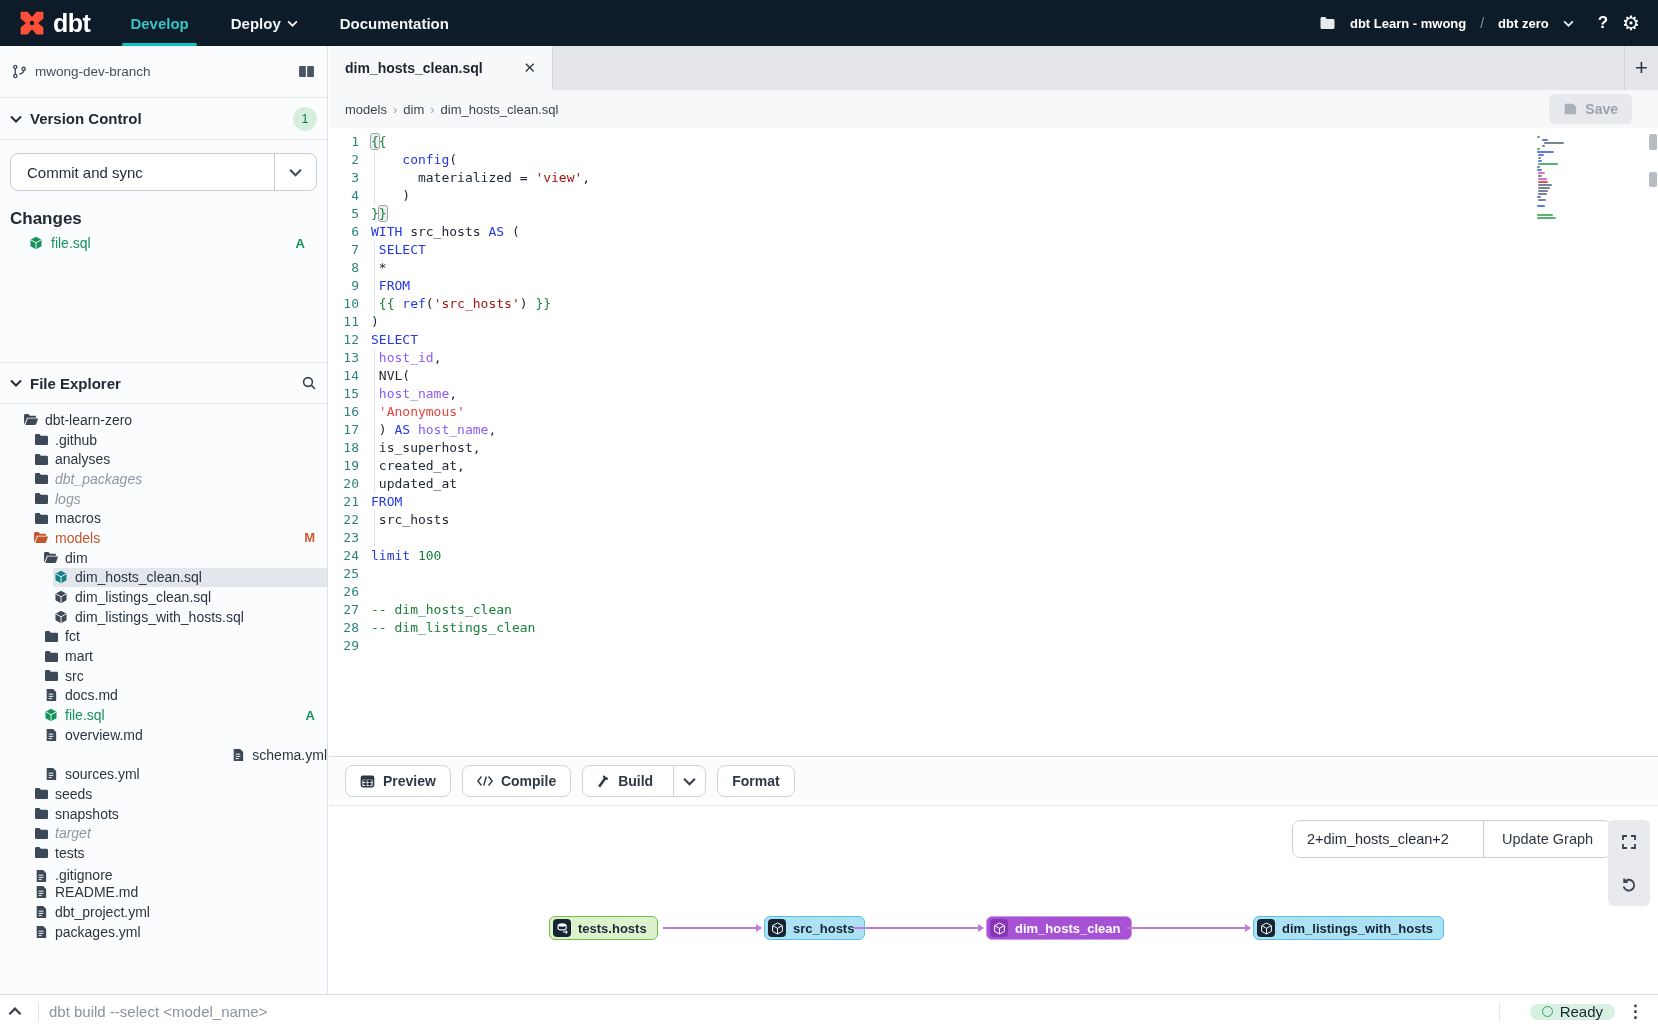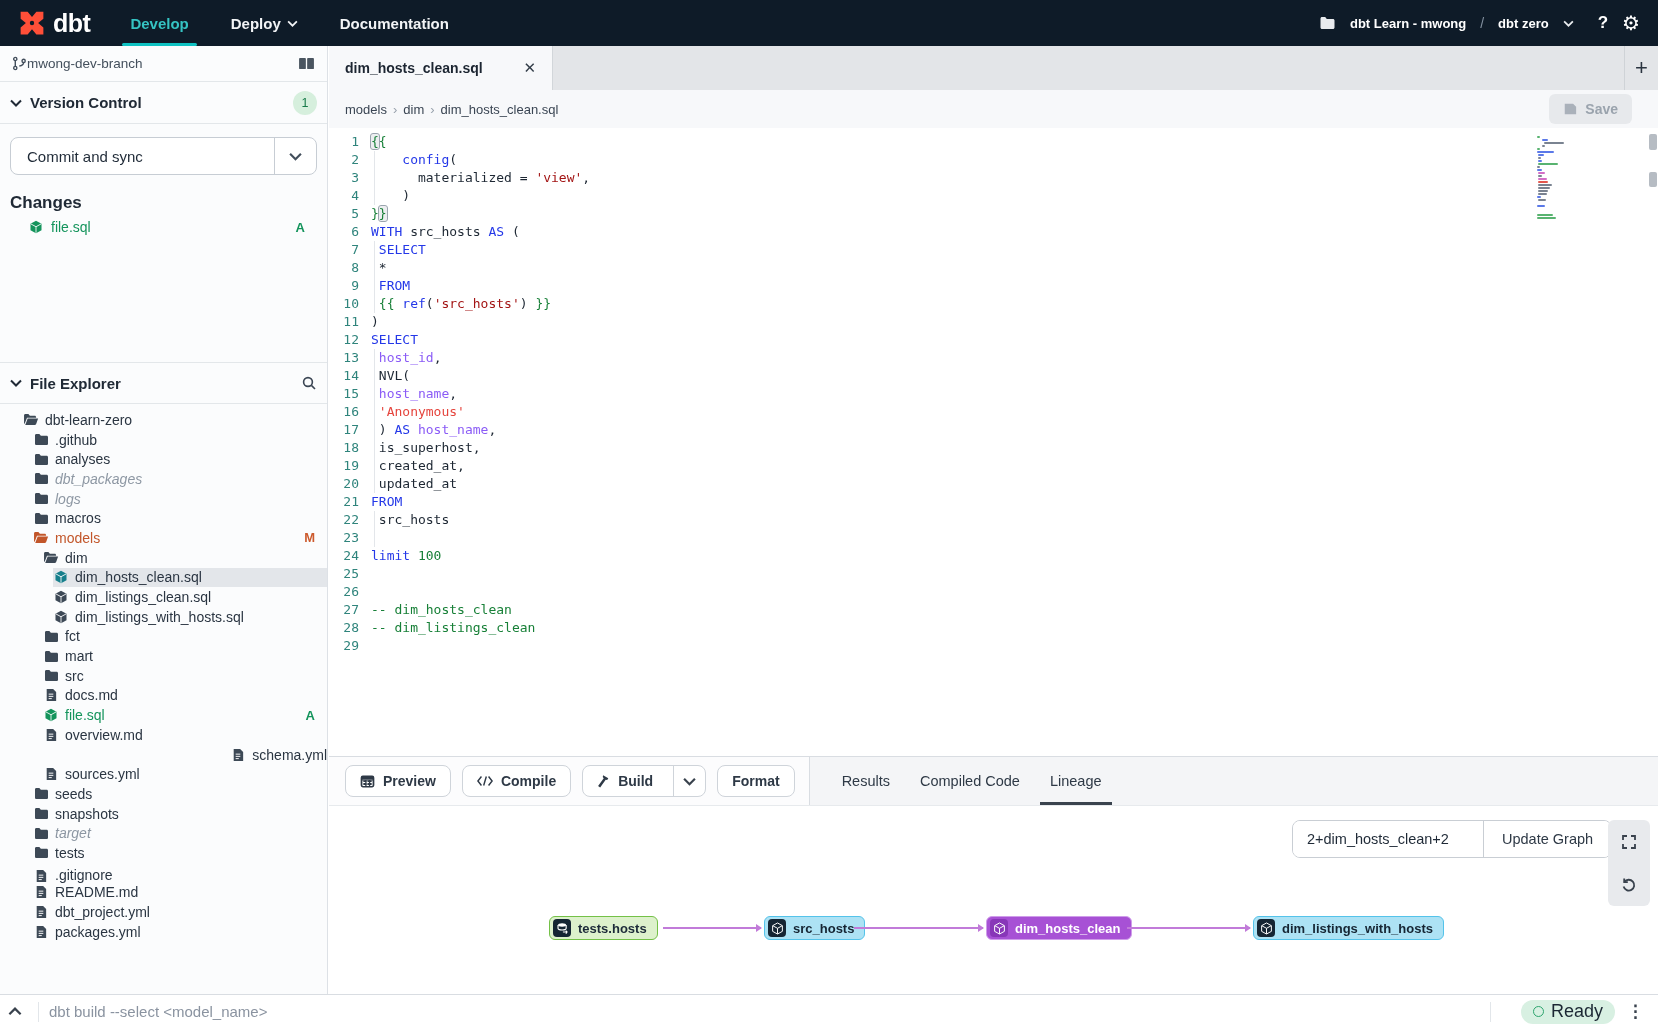--- a/index.html
+++ b/index.html
@@ -20,21 +20,21 @@
             background:#0fc2c2;border-radius:2px;}
   .nav-right{margin-left:auto;display:flex;align-items:center;gap:14px;color:#fff;}
   .nav-right .proj{font-size:13px;font-weight:bold;}
   .nav-right .sep{color:#8391a0;font-size:14px;}
   .nav-right .help{font-size:17px;font-weight:bold;margin-left:10px;}
   .nav-right .gear{font-size:20px;line-height:1;}
 
   
   .sidebar{position:absolute;top:46px;left:0;width:328px;bottom:34px;background:#fbfcfd;
            border-right:1px solid #dde1e6;}
-  .branch-bar{height:36px;display:flex;align-items:center;padding:0 12px;
+  .branch-bar{height:52px;display:flex;align-items:center;gap:8px;padding:0 12px;
               border-bottom:1px solid #e3e7ea;color:#434f5c;font-size:13.5px;}
   .branch-bar .docsic{margin-left:auto;color:#46525f;display:flex;}
   .sec-header{height:42px;display:flex;align-items:center;gap:8px;padding:0 10px;
               border-bottom:1px solid #e3e7ea;}
   .sec-title{font-size:15px;font-weight:bold;color:#202a36;}
   .vc-badge{margin-left:auto;width:24px;height:24px;border-radius:50%;background:#d6efdd;
             color:#177a49;font-size:12.5px;display:flex;align-items:center;justify-content:center;}
   .commit-wrap{margin:13px 10px 10px 10px;height:38px;display:flex;border:1px solid #c7cdd4;
                border-radius:8px;background:#fff;overflow:hidden;}
   .commit-main{flex:1;display:flex;align-items:center;padding-left:16px;font-size:15px;color:#1f2a37;}
@@ -132,22 +132,22 @@
                border-bottom:4px solid transparent;}
 
   
   .statusbar{position:absolute;bottom:0;left:0;right:0;height:34px;background:#fff;
              border-top:1px solid #d9dde2;display:flex;align-items:center;}
   .sb-chev{width:30px;display:flex;justify-content:center;color:#39424d;}
   .sb-div{width:1px;height:20px;background:#e2e6ea;margin:0 8px;}
   .cmd-input{flex:1;border:none;outline:none;font-size:15px;color:#1f2a37;
              font-family:"Liberation Sans",sans-serif;}
   .cmd-input::placeholder{color:#8a93a0;}
-  .ready-pill{height:24px;border-radius:12px;background:#d8f0e2;padding:0 12px;display:flex;
-              align-items:center;gap:7px;font-size:18px;color:#1b2733;}
+  .ready-pill{height:16px;border-radius:12px;background:#d8f0e2;padding:0 12px;display:flex;
+              align-items:center;gap:7px;font-size:15px;color:#1b2733;}
   .ready-ring{width:11px;height:11px;border-radius:50%;border:1.5px solid #2da56e;}
   .kebab{font-size:17px;color:#39424d;margin:0 14px 0 12px;font-weight:bold;}
   svg{display:block;}
 </style>
 </head>
 <body>
 
 <div id="app">
 
   <header class="topnav">
@@ -690,31 +690,20 @@
           <div class="bchev">
             <svg width="13" height="9" viewBox="0 0 12 8" fill="none" stroke="currentColor" stroke-width="2">
                 <path d="M1 1.5l5 5 5-5"></path>
               </svg>
           </div>
         </div>
         <div class="tbtn">
           <span>Format</span>
         </div>
       </div>
-      <div class="tabs-area">
-        <div class="ptab">
-            <span>Results</span>
-          </div>
-        <div class="ptab">
-            <span>Compiled Code</span>
-          </div>
-        <div class="ptab active">
-            <span>Lineage</span>
-          </div>
-      </div>
     </div>
 
     <div class="lineage">
       <div class="lin-controls">
         <input class="lin-input" value="2+dim_hosts_clean+2" style="">
         <div class="lin-update">
           <span>Update Graph</span>
         </div>
       </div>
       <div class="lin-strip">

